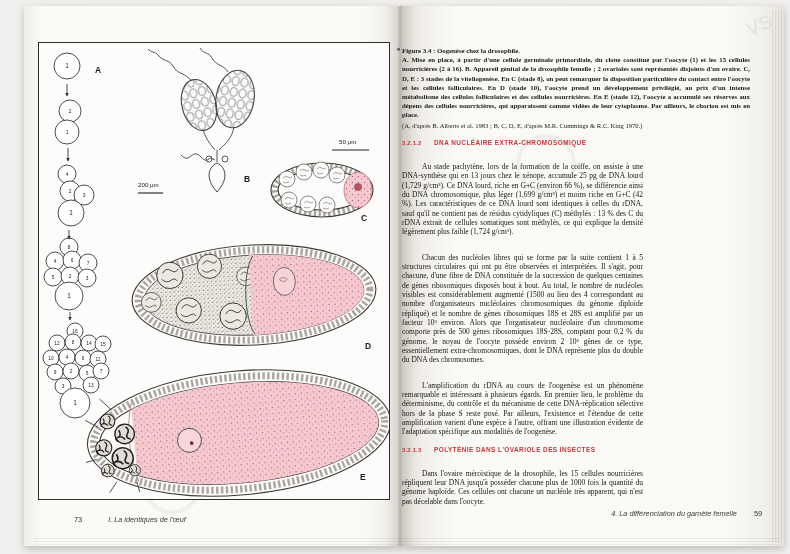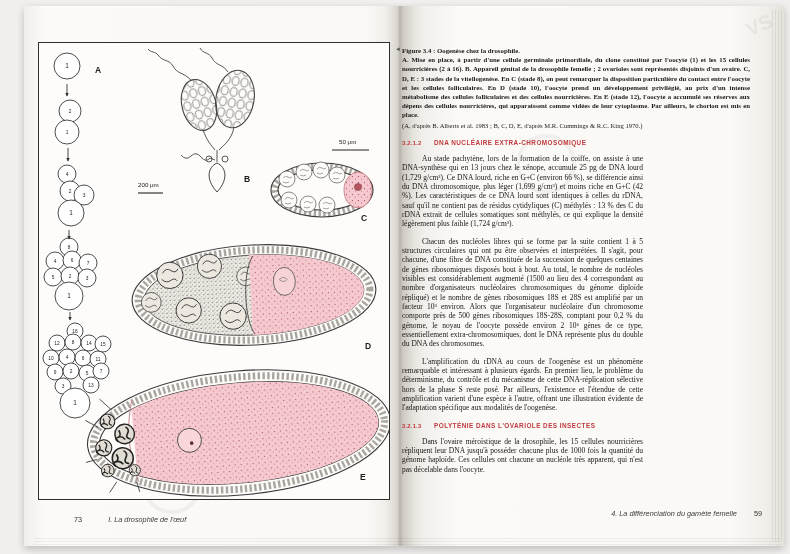--- a/index.html
+++ b/index.html
@@ -40,21 +40,21 @@
   
   .right-page{position:absolute;left:398px;top:0;width:366px;height:554px;}
   .caption{position:relative;margin:40px 0 0 4px;width:348px;font:700 6.8px/9.2px "Liberation Serif",serif;color:#1b1b1b;text-align:justify;}
   .cap-marker{position:absolute;left:-7px;top:0;font:700 6px "Liberation Sans",sans-serif;color:#555;}
   .cap-title{display:block;}
   .cap-source{font-weight:400;font-size:6.6px;margin-top:1px;}
 
   .sec-head{display:flex;align-items:baseline;margin:9px 0 4px 4px;}
   .sec-num{width:32px;flex:none;font:700 5.9px "Liberation Sans",sans-serif;color:#c0393e;letter-spacing:.2px;}
   .sec-title{font:700 6.4px "Liberation Sans",sans-serif;color:#c0393e;letter-spacing:.45px;}
-  .para{margin:8px 0 0 4px;width:241px;font:7.5px/9.35px "Liberation Serif",serif;color:#161616;text-align:justify;text-indent:20px;}
+  .para{margin:16px 0 0 4px;width:241px;font:7.5px/9.35px "Liberation Serif",serif;color:#161616;text-align:justify;text-indent:20px;}
 
   .footer-right{position:absolute;right:2px;top:503px;font:italic 7.3px "Liberation Sans",sans-serif;color:#3c3c3c;white-space:nowrap;}
   .footer-right .pnum{font-style:normal;margin-left:17px;color:#333;}
 </style>
 </head>
 <body>
 
 <div class="scene">
   <div class="book">
     <div class="gutter"></div>
@@ -307,21 +307,21 @@
             <path class="thin" d="M75,356 L64,344 M60,372 L48,364 M56,404 L45,406 M74,428 L66,438 M94,430 L96,440"></path>
           </g>
           <circle cx="150" cy="393" r="12" fill="#f8d6da" stroke="#444" stroke-width=".9"></circle>
           <circle cx="152" cy="396" r="1.8" fill="#5a3236"></circle>
         </g>
         <text class="panel-label" x="321" y="437">E</text>
       </svg>
     </div>
 
     <div class="footer-left">
-      <span class="pnum">73</span><span>I. La drosophile de l'œuf</span>
+      <span class="pnum">73</span><span>I. La identiques de l'œuf</span>
     </div>
 
     <div class="right-page" style="left:374px;">
       <div class="caption">
         <span class="cap-marker">◄</span>
         <span class="cap-title">Figure 3.4 : Oogenèse chez la drosophile.</span>
         <span>A. Mise en place, à partir d'une cellule germinale primordiale, du clone constitué par l'oocyte (1) et les 15 cellules nourricières (2 à 16). B. Appareil génital de la drosophile femelle ; 2 ovarioles sont représentés disjoints d'un ovaire. C, D, E : 3 stades de la vitellogenèse. En C (stade 8), on peut remarquer la disposition particulière du contact entre l'oocyte et les cellules folliculaires. En D (stade 10), l'oocyte prend un développement privilégié, au prix d'un intense métabolisme des cellules folliculaires et des cellules nourricières. En E (stade 12), l'oocyte a accumulé ses réserves aux dépens des cellules nourricières, qui apparaissent comme vidées de leur cytoplasme. Par ailleurs, le chorion est mis en place.</span>
         <div class="cap-source">(A, d'après B. Alberts et al. 1983 ; B, C, D, E, d'après M.R. Cummings &amp; R.C. King 1970.)</div>
       </div>
 

